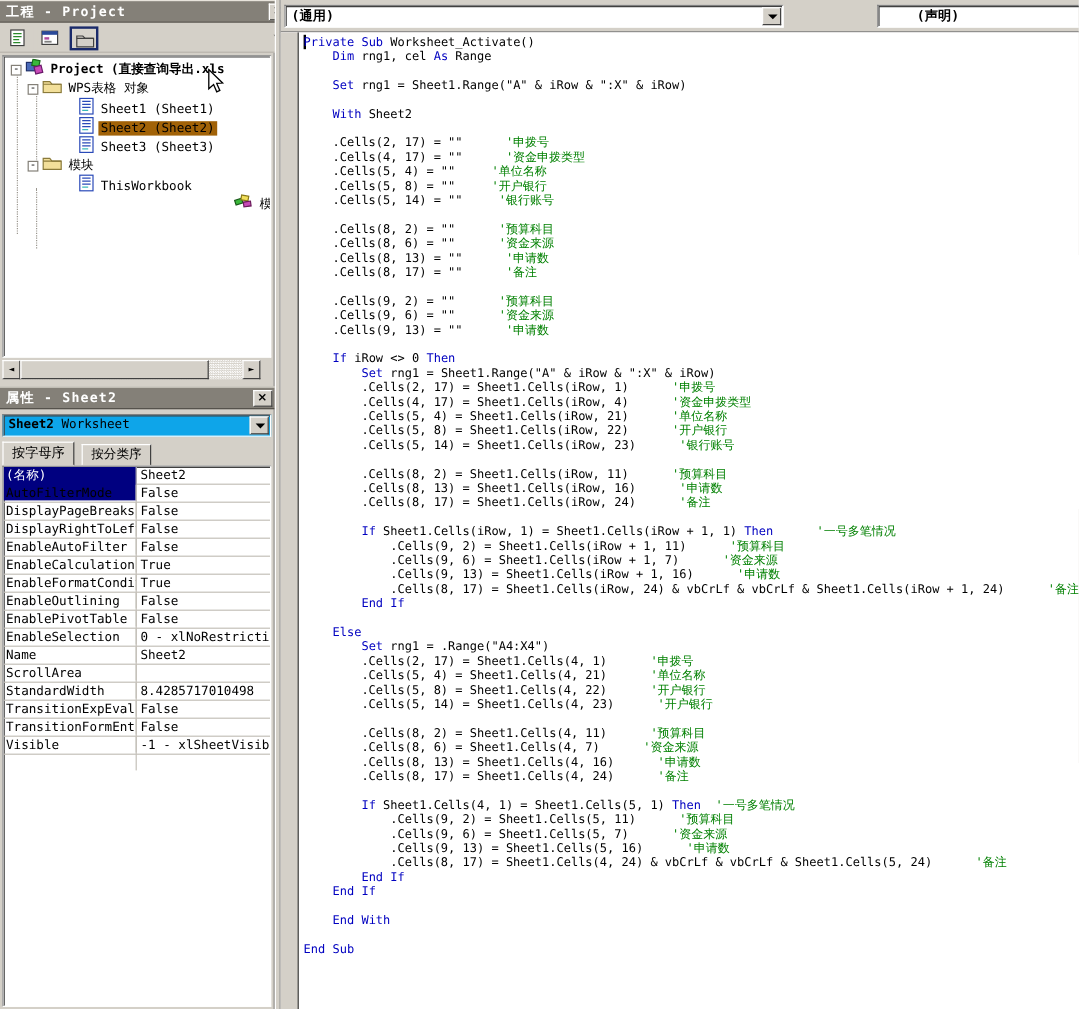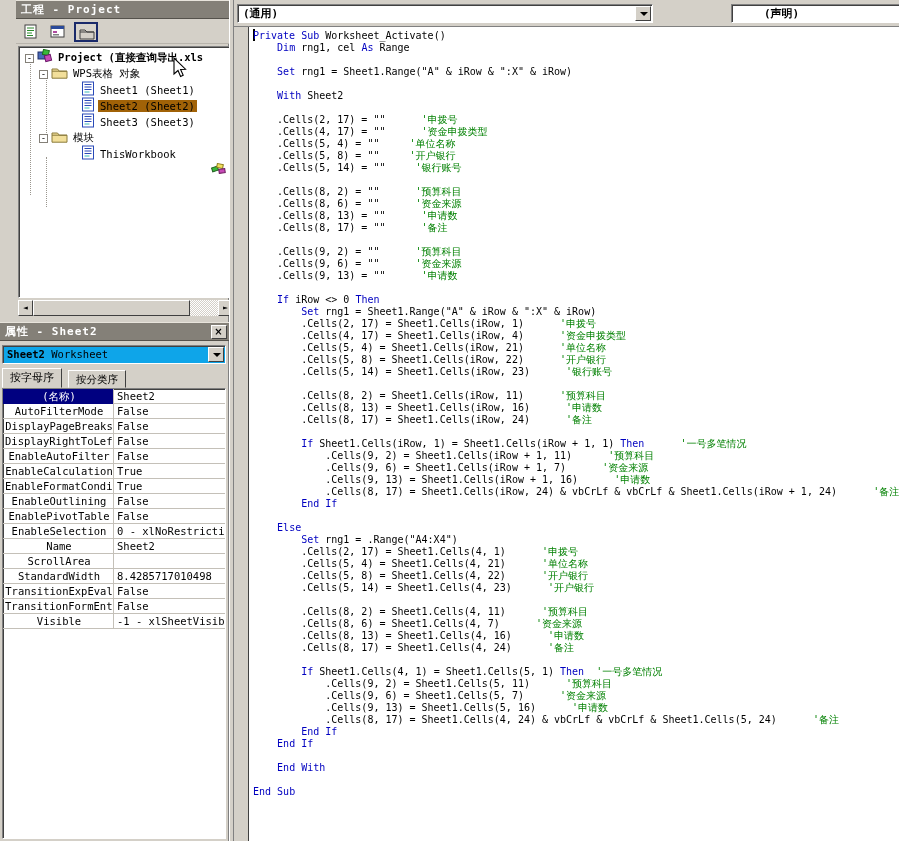--- a/index.html
+++ b/index.html
@@ -13,21 +13,21 @@
               color:#fff; font-weight:bold; font-size:11px; line-height:18px; padding-left:5px;
               letter-spacing:1px; }
   .xbtn { position:absolute; right:2px; top:2px; width:16px; height:14px; background:#d4d0c8;
           border:1px solid; border-color:#fff #404040 #404040 #fff; font-size:10px; line-height:12px;
           text-align:center; color:#000; font-weight:bold; font-family:"DejaVu Sans",sans-serif; }
 
   
   .left-col { position:absolute; left:0; top:0; width:229px; height:841px; background:#d4d0c8; border-right:1px solid #808080; }
 
   
-  .proj { position:absolute; left:16px; top:0; width:242px; height:322px; }
+  .proj { position:absolute; left:0; top:0; width:242px; height:322px; }
   .proj-toolbar { position:absolute; left:0; top:19px; width:100%; height:25px; background:#d4d0c8; border-bottom:1px solid #b8b4ac; }
   .tbtn { position:absolute; top:3px; width:24px; height:20px; background:#d4d0c8; }
   .tbtn svg { position:absolute; left:3px; top:2px; }
   .tbtn.active { border:2px solid #1a2a6a; background:#d8d4cc; }
   .tb-arrow { position:absolute; right:6px; top:10px; width:0; height:0; border-left:4px solid transparent; border-right:4px solid transparent; border-top:5px solid #404040; }
   .tree-wrap { position:absolute; left:2px; top:46px; width:224px; height:252px; background:#fff;
                border:1px solid; border-color:#808080 #fff #fff #808080; box-shadow:inset 1px 1px 0 #404040; overflow:hidden; }
   .tree { position:absolute; left:0; top:2px; width:400px; }
   .trow { height:16px; line-height:16px; font-size:10.5px; color:#000; white-space:nowrap; position:relative; }
   .trow .lbl { padding:0 2px; }
@@ -56,21 +56,21 @@
   .combo-arrow-btn { position:absolute; right:1px; top:1px; width:16px; height:15px; background:#d4d0c8;
                border:1px solid; border-color:#fff #404040 #404040 #fff; }
   .combo-arrow-btn:after { content:""; position:absolute; left:4px; top:5px; border-left:4px solid transparent; border-right:4px solid transparent; border-top:4px solid #000; }
   .tabs { position:absolute; left:2px; top:46px; height:20px; width:224px; }
   .tab { position:absolute; top:2px; height:18px; padding:0 7px; font-size:10.5px; line-height:17px;
          background:#d4d0c8; border:1px solid; border-color:#fff #404040 transparent #fff; }
   .tab.active { top:0; height:20px; font-size:11px; z-index:2; }
   .pgrid-wrap { position:absolute; left:2px; top:66px; width:224px; height:451px; background:#fff;
                 border:1px solid; border-color:#808080 #fff #fff #808080; box-shadow:inset 1px 1px 0 #404040; overflow:hidden; }
   .prow { position:relative; height:15px; line-height:14px; font-size:10.5px; border-bottom:1px solid #c4c0b8; white-space:nowrap; }
-  .pname { position:absolute; left:0; top:0; width:111px; height:15px; overflow:hidden; padding-left:2px; border-right:1px solid #c4c0b8;text-align:center; }
+  .pname { position:absolute; left:0; top:0; width:111px; height:28px; overflow:hidden; padding-left:2px; border-right:1px solid #c4c0b8; }
   .pval  { position:absolute; left:112px; top:0; right:0; height:15px; overflow:hidden; padding-left:2px; }
   .prow.sel .pname { background:#000080; color:#fff; }
 
   
   .splitter { position:absolute; left:229px; top:0; width:5px; height:841px; background:#d4d0c8;
               border-left:1px solid #fff; border-right:1px solid #808080; }
 
   
   .codewin { position:absolute; left:234px; top:0; width:665px; height:841px; background:#fff; }
   .combo-band { position:absolute; left:0; top:0; width:100%; height:27px; background:#d4d0c8; border-bottom:1px solid #808080; }

